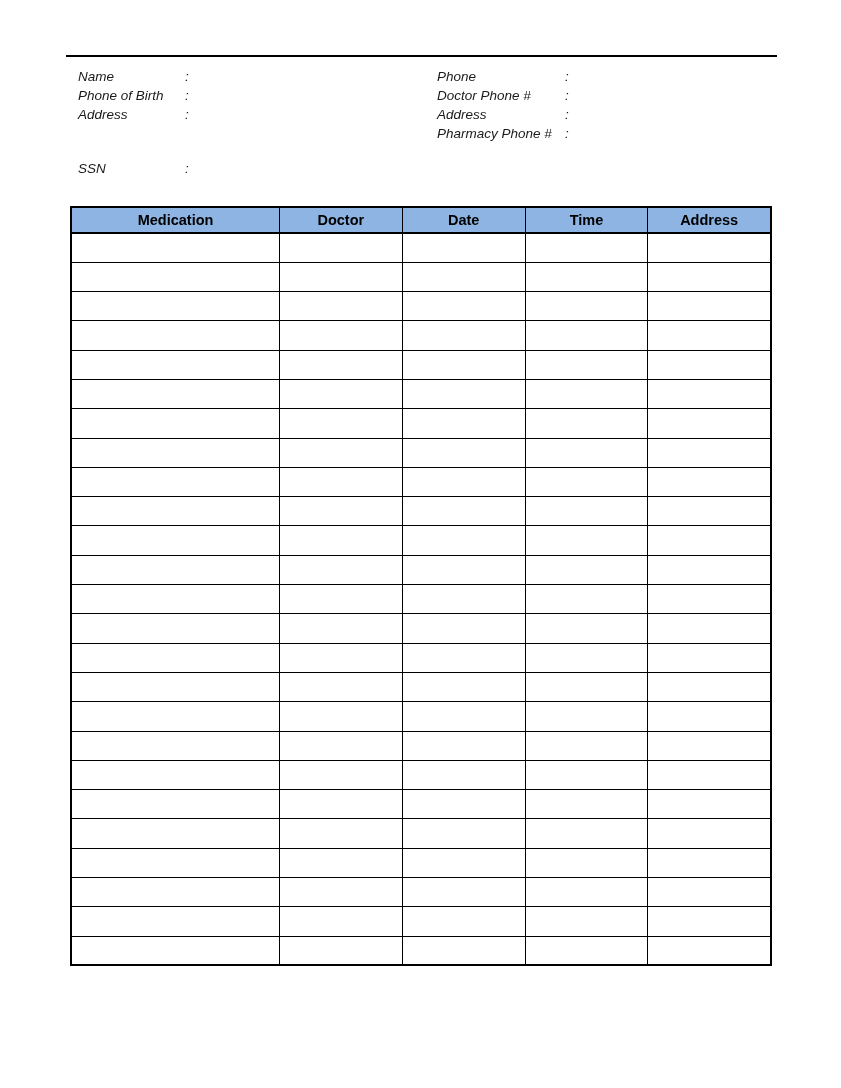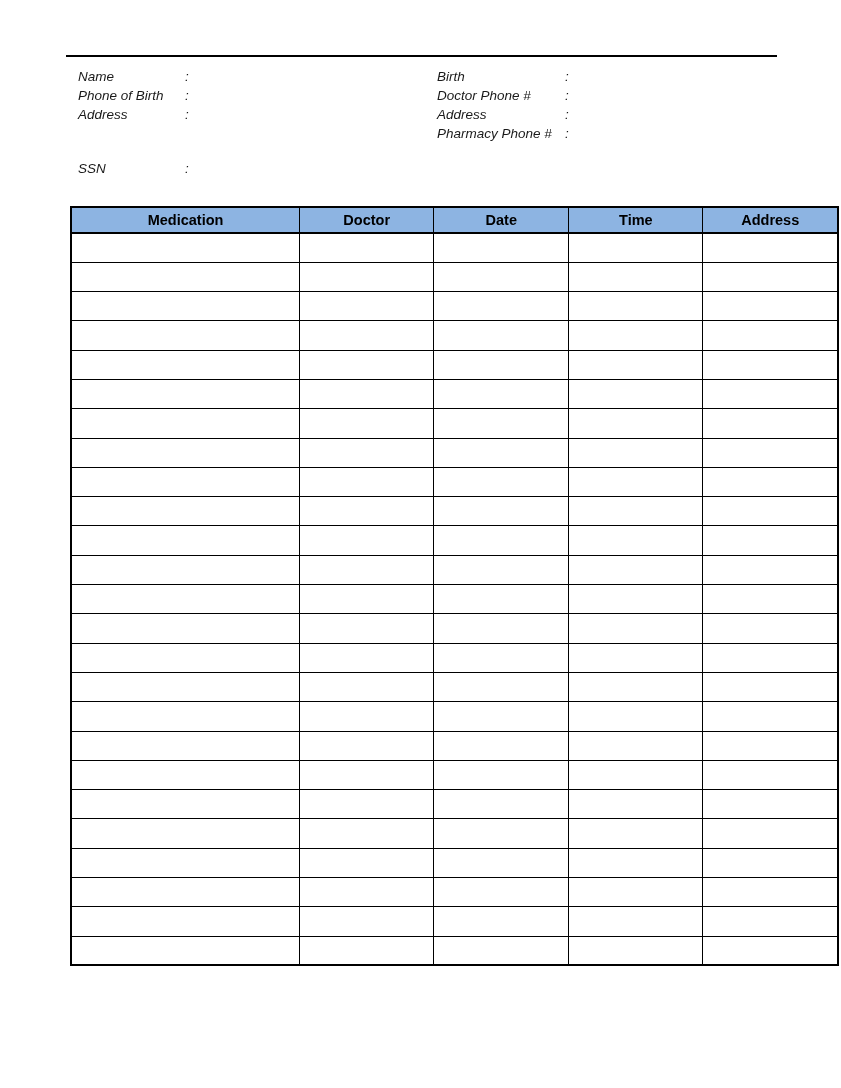--- a/index.html
+++ b/index.html
@@ -60,21 +60,21 @@
   .field-row { display: flex; }
   .field-row.gap-top { margin-top: 35px; }
   .fields-left .field-label { width: 107px; }
   .fields-right .field-label { width: 128px; }
   .field-colon { width: 14px; }
   .table-wrap {
     margin: 28px 0 0 70px;
     width: 702px;
   }
   table.med-table {
-    width: 769px;
+    width: 702px;
     border-collapse: collapse;
     table-layout: fixed;
     border: 2px solid var(--border-color);
   }
   table.med-table col.c-medication { width: 29.8%; }
   table.med-table col.c-dosage     { width: 17.5%; }
   table.med-table col.c-date       { width: 17.6%; }
   table.med-table col.c-time       { width: 17.5%; }
   table.med-table col.c-remark     { width: 17.6%; }
   table.med-table th {
@@ -119,21 +119,21 @@
         <span class="field-value"></span>
       </div>
       <div class="field-row gap-top">
         <span class="field-label">SSN</span>
         <span class="field-colon">:</span>
         <span class="field-value"></span>
       </div>
     </div>
     <div class="fields-right">
       <div class="field-row">
-        <span class="field-label">Birth</span>
+        <span class="field-label">Phone</span>
         <span class="field-colon">:</span>
         <span class="field-value"></span>
       </div>
       <div class="field-row">
         <span class="field-label">Doctor Phone #</span>
         <span class="field-colon">:</span>
         <span class="field-value"></span>
       </div>
       <div class="field-row">
         <span class="field-label">Address</span>

